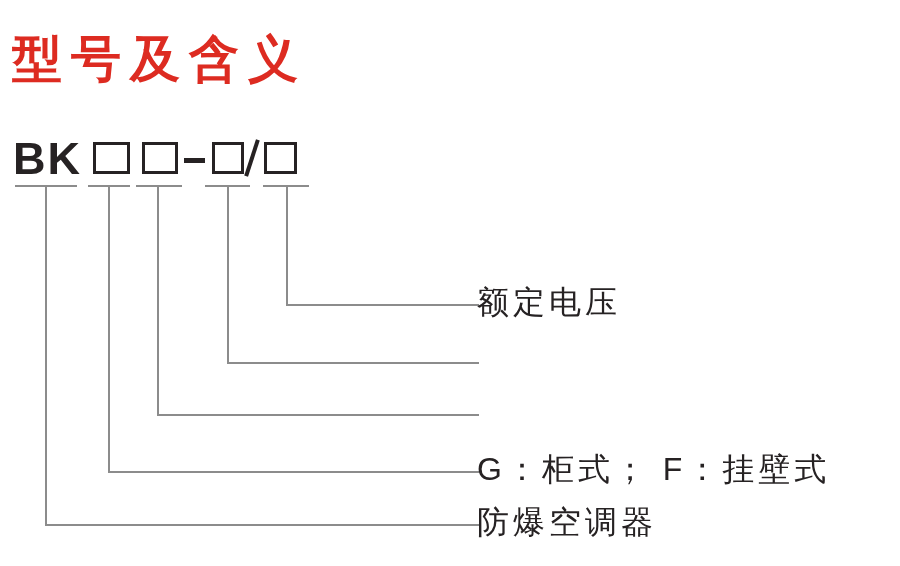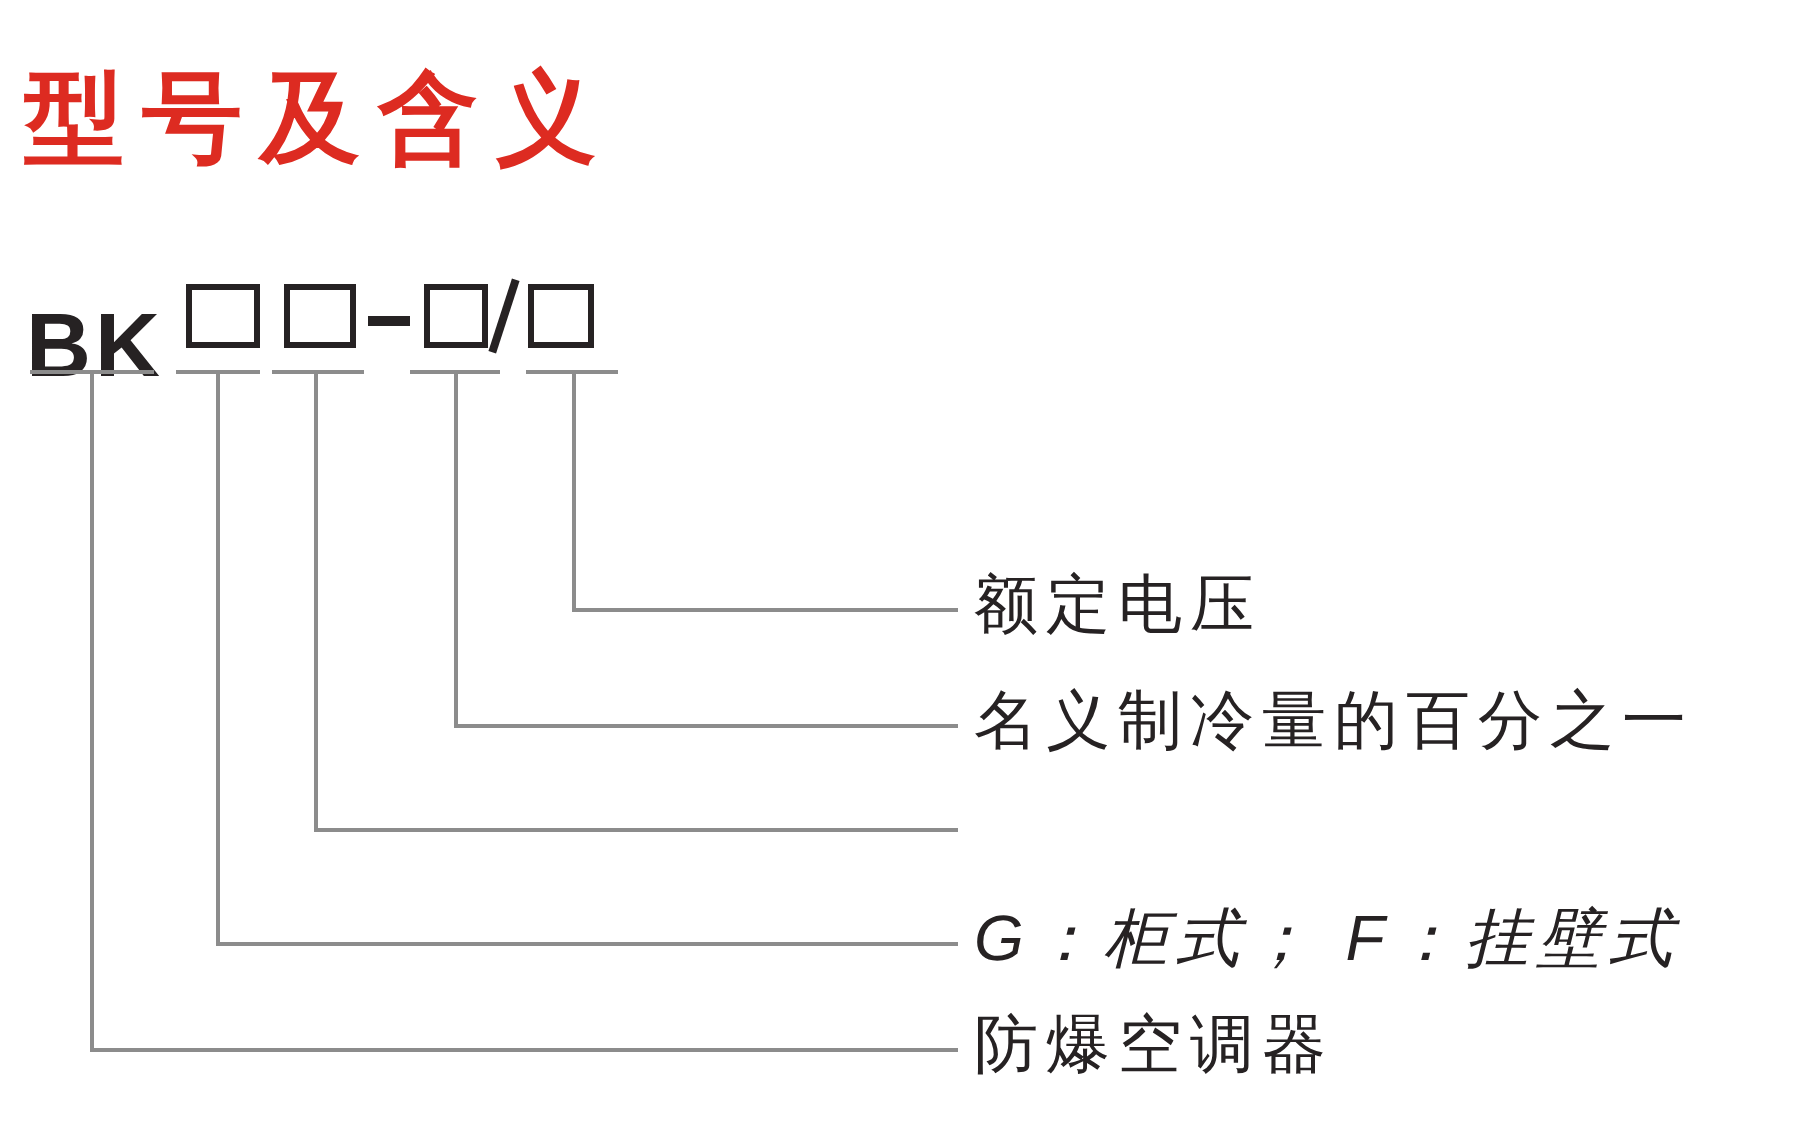--- a/index.html
+++ b/index.html
@@ -18,21 +18,21 @@
     position: absolute;
     left: 12px; top: 26px;
     font-size: 50px;
     font-weight: bold;
     letter-spacing: 9px;
     color: var(--title-color, #dd2b21);
     white-space: nowrap;
   }
   .model-prefix {
     position: absolute;
-    left: 13px; top: 150px;
+    left: 13px; top: 136px;
     font-size: 45px;
     font-weight: 600;
     letter-spacing: 2px;
     color: var(--text-color, #262223);
     line-height: 46px;
     white-space: nowrap;
   }
   .model-box {
     position: absolute;
     top: 142px;
@@ -73,32 +73,32 @@
     border-left: 2px solid var(--line-color, #8c8c8c);
     border-bottom: 2px solid var(--line-color, #8c8c8c);
   }
   .c1 { left: 45px;  width: 432px; height: 338px; }
   .c2 { left: 108px; width: 369px; height: 285px; }
   .c3 { left: 157px; width: 320px; height: 228px; }
   .c4 { left: 227px; width: 250px; height: 176px; }
   .c5 { left: 286px; width: 191px; height: 118px; }
   .label {
     position: absolute;
-    left: 487px;
+    left: 477px;
     font-size: 32px;
     font-weight: 500;
     letter-spacing: 4px;
     color: var(--text-color, #262223);
     line-height: 33px;
     white-space: nowrap;
   }
   .l1 { top: 286px; }
   .l2 { top: 344px; }
   .l3 { top: 396px; }
-  .l4 { top: 453px; font-style: italic; }
+  .l4 { top: 453px; }
   .l5 { top: 506px; text-align: center; }
 </style>
 </head>
 <body>
 
 <div id="diagram" style="--bg: #ffffff; --title-color: #dd2b21; --text-color: #262223; --line-color: #8c8c8c;">
 
   <div class="title">型号及含义</div>
 
   <div class="model-prefix">BK</div>
@@ -116,17 +116,16 @@
   <div class="underline u4"></div>
   <div class="underline u5"></div>
 
   <div class="connector c1"></div>
   <div class="connector c2"></div>
   <div class="connector c3"></div>
   <div class="connector c4"></div>
   <div class="connector c5"></div>
 
   <div class="label l1">额定电压</div>
-  <div class="label l2">名义制冷量的百分之一</div>
   <div class="label l4">G：柜式； F：挂壁式</div>
   <div class="label l5">防爆空调器</div>
 
 </div>
 
 </body></html>

